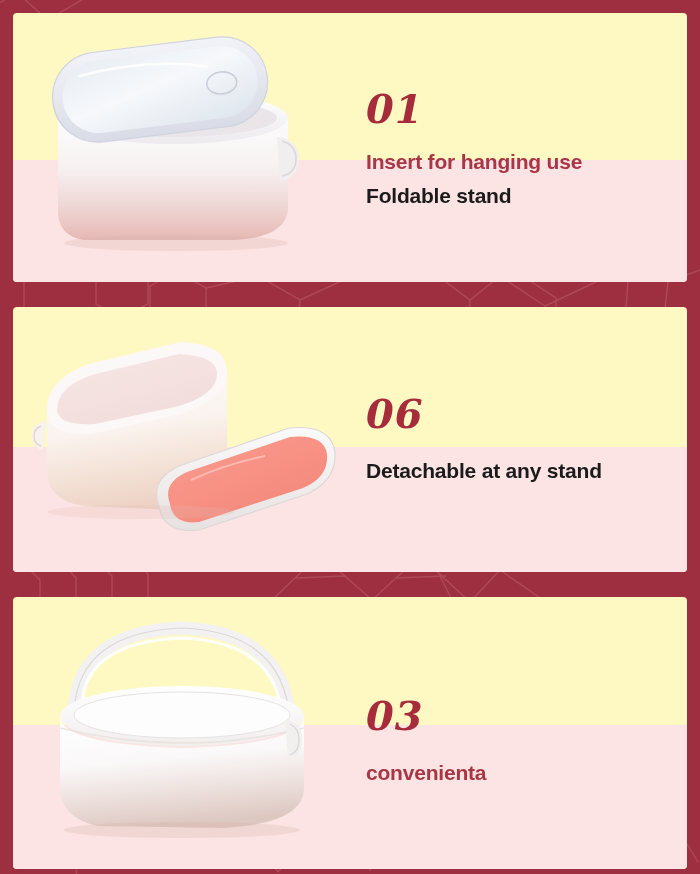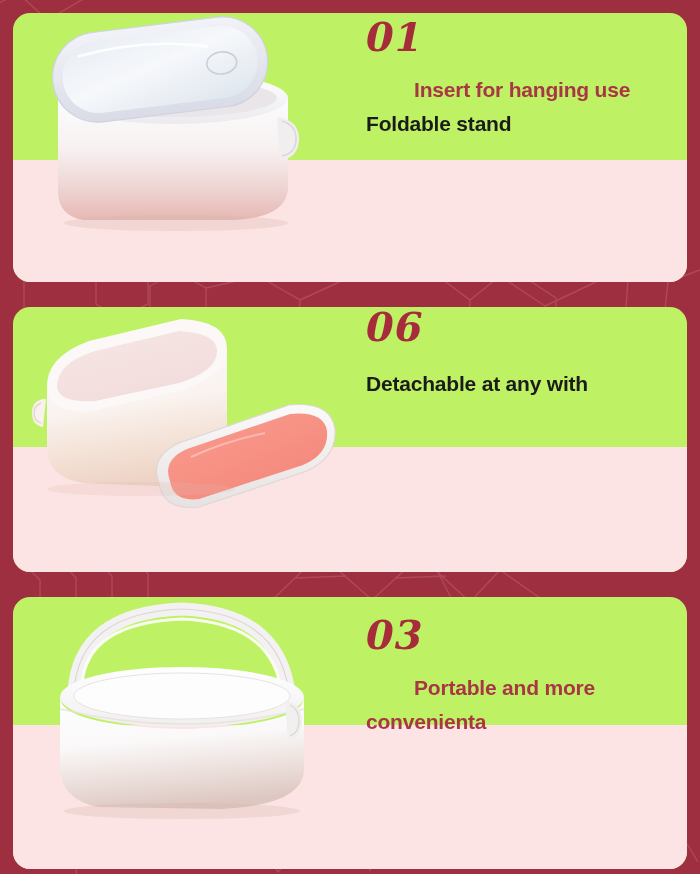--- a/index.html
+++ b/index.html
@@ -17,25 +17,25 @@
   }
   
   #cards {
     position:relative; z-index:2;
     padding:13px;
     display:flex; flex-direction:column;
     gap:25px;
   }
   .card {
     position:relative;
-    border-radius:17px;
+    border-radius:4px;
     overflow:hidden;
-    background:#bef264;
+    background:#fef9c3;
     display:flex;
-    align-items:flex-start;
+    align-items:center;
   }
   .card-band {
     position:absolute; left:0; right:0; bottom:0;
     background:#fbe4e3;
     z-index:0;
   }
   .card-photo {
     position:relative; z-index:1;
     flex:0 0 345px;
     display:flex; align-items:center; justify-content:center;
@@ -56,21 +56,20 @@
     letter-spacing:1px;
     line-height:1;
     margin-bottom:18px;
   }
   .line-a {
     font-size:21px;
     font-weight:600;
     color:#a93644;
     line-height:1.42;
     letter-spacing:-0.2px;
-    margin-left:48px;
   }
   .line-b {
     font-size:21px;
     font-weight:700;
     color:#1b1b1b;
     line-height:1.42;
     letter-spacing:-0.2px;
     margin-top:4px;
   }
   .line-b.accent { color:#a93644; font-weight:700; }
@@ -215,21 +214,21 @@
           <path d="M128 176 Q118 150 148 136 L258 98 Q300 94 304 122 Q306 150 276 164 L168 200 Q132 204 128 176 Z" fill="none" stroke="#ded7d6" stroke-width="1.2"></path>
           <path d="M139 174 Q131 153 156 142 L259 107 Q293 104 296 124 Q298 147 272 158 L168 192 Q142 195 139 174 Z" fill="url(#c2panel)"></path>
           <path d="M160 150 q34 -16 74 -24" stroke="#ffffff" stroke-width="2" opacity="0.35" fill="none"></path>
         </g>
         <ellipse cx="110" cy="182" rx="94" ry="7" fill="#e0b8ae" opacity="0.22"></ellipse>
       </svg>
     </div>
 
     <div class="card-text">
       <div class="step-num">06</div>
-      <div class="line-b">Detachable at any with</div>
+      <div class="line-b">Detachable at any stand</div>
     </div>
   </div>
 
   <div class="card" id="card-3">
     <div class="card-band"></div>
 
     <div class="card-photo">
       <svg width="300" height="235" viewBox="0 0 300 235" xmlns="http://www.w3.org/2000/svg">
         <defs>
           <linearGradient id="c3body" x1="0.15" y1="0" x2="0.35" y2="1">
@@ -258,18 +257,17 @@
         <path d="M24 112 Q146 142 268 112" fill="none" stroke="#e8e0dd" stroke-width="1.4" opacity="0.85"></path>
 
         <path d="M252 104 q14 4 14 20 q0 16 -14 20 l-3 -40 Z" fill="#f2efef"></path>
         <path d="M254 108 q9 4 9 16 q0 12 -9 15" fill="none" stroke="#ddd7d6" stroke-width="1.3"></path>
         <ellipse cx="146" cy="214" rx="118" ry="8" fill="#d6b0a8" opacity="0.26"></ellipse>
       </svg>
     </div>
 
     <div class="card-text">
       <div class="step-num">03</div>
-      <div class="line-a">Portable and more</div>
       <div class="line-b accent">convenienta</div>
     </div>
   </div>
 
 </div>
 
 </body></html>

